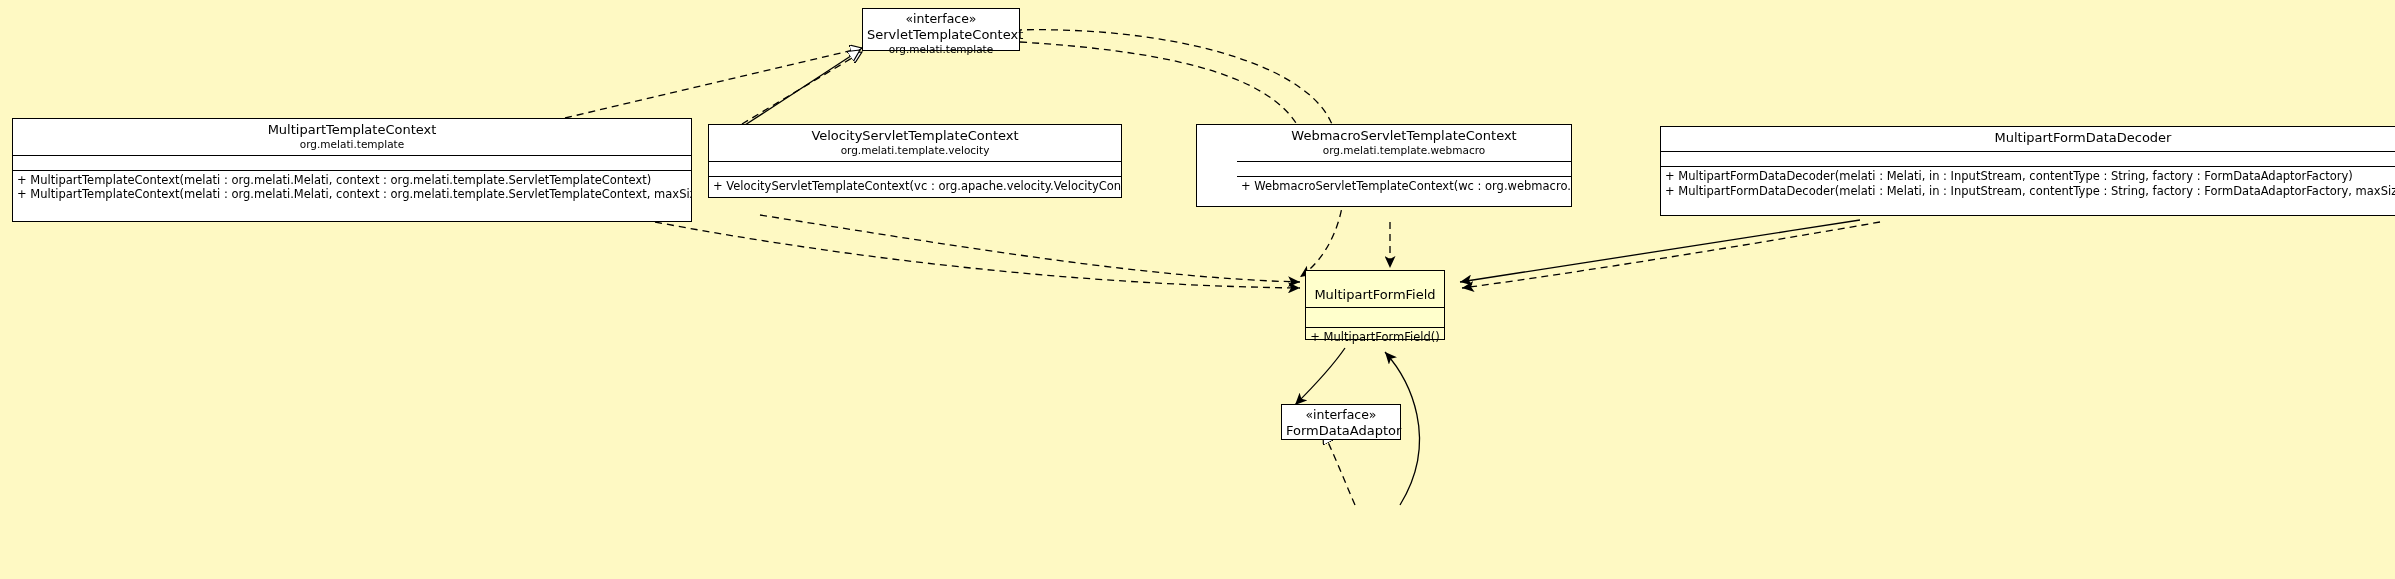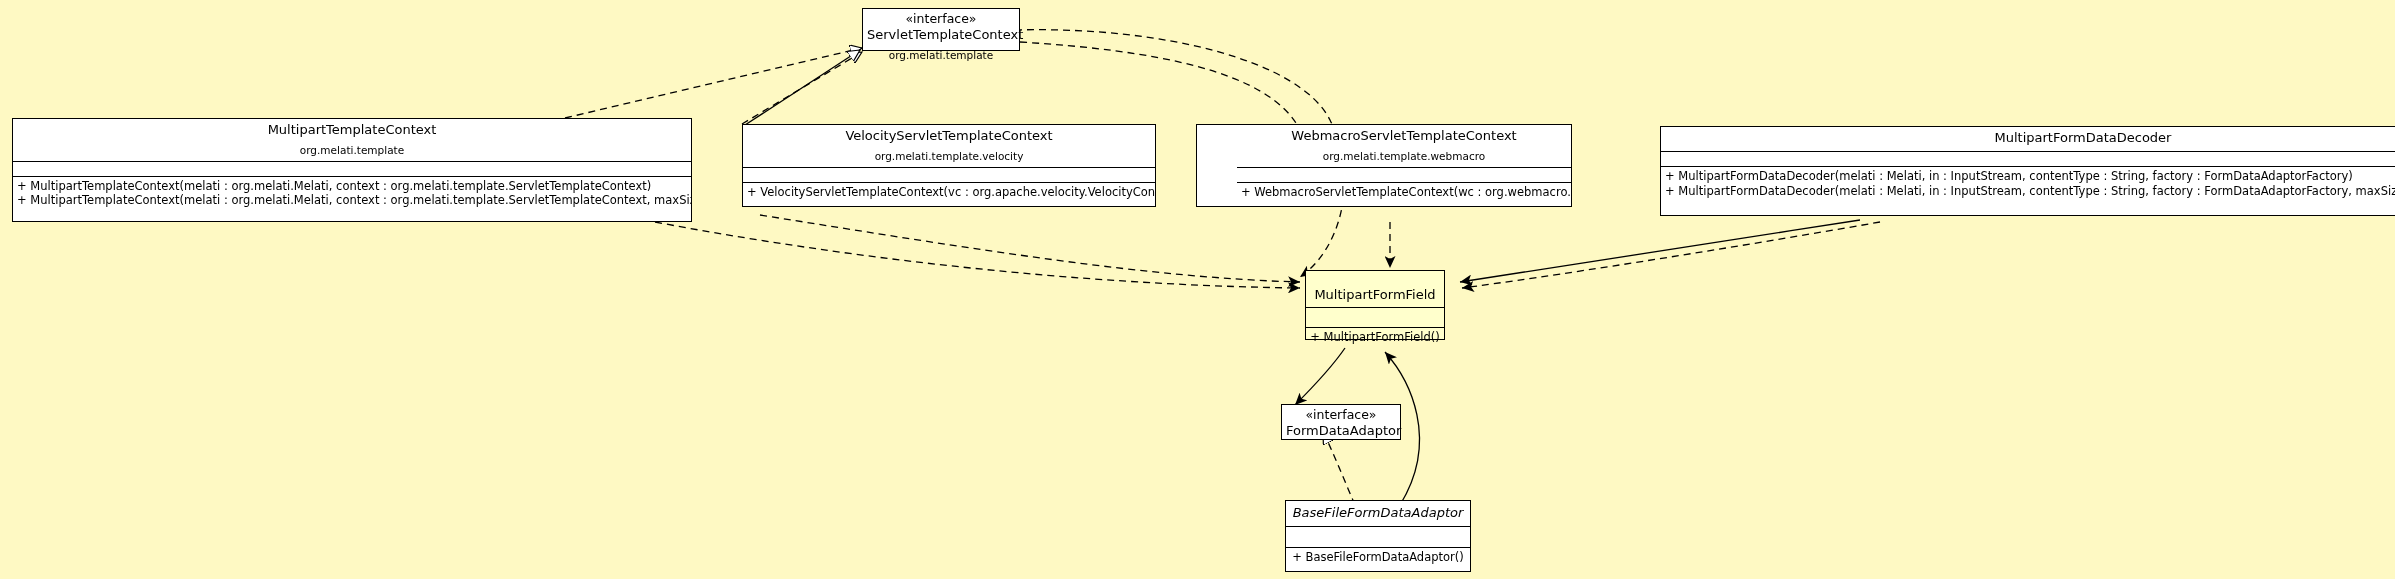--- a/index.html
+++ b/index.html
@@ -7,21 +7,21 @@
   #canvas{position:relative;width:2395px;height:579px;overflow:hidden;background:#fef9c3;}
   svg.edges{position:absolute;left:0;top:0;width:2395px;height:579px;}
 
   .uml{position:absolute;box-sizing:border-box;border:1px solid #000;background:#fff;}
   .uml .sec{border-bottom:1px solid #000;}
   .uml .sec:last-child{border-bottom:none;}
   .hdr{text-align:center;padding:3px 4px 4px 4px;line-height:1.18;}
   .stereo{font-size:12.5px;color:#000;}
   .cname{font-size:13px;color:#000;}
   .cname.abstract{font-style:italic;}
-  .pkg{font-size:10.5px;color:#000;margin-top:7px;}
+  .pkg{font-size:10.5px;color:#000;margin-top:1px;}
   .empty{height:14px;}
   .mem{font-size:11.5px;padding:2px 4px 3px 4px;white-space:nowrap;overflow:hidden;line-height:1.28;}
   .mem div{white-space:nowrap;}
   .yellow{background:#FFFFCC;}
   .center{text-align:center;}
 </style>
 </head>
 <body>
 
 <div id="canvas">
@@ -77,21 +77,21 @@
       <div class="cname">MultipartTemplateContext</div>
       <div class="pkg">org.melati.template</div>
     </div>
     <div class="sec empty"></div>
     <div class="sec mem">
       <div>+ MultipartTemplateContext(melati : org.melati.Melati, context : org.melati.template.ServletTemplateContext)</div>
       <div>+ MultipartTemplateContext(melati : org.melati.Melati, context : org.melati.template.ServletTemplateContext, maxSize : int)</div>
     </div>
   </div>
 
-  <div class="uml" style="left:742px;top:124px;width:414px;height:83px;">
+  <div class="uml" style="left:708px;top:124px;width:414px;height:74px;">
     <div class="sec hdr">
       <div class="cname">VelocityServletTemplateContext</div>
       <div class="pkg">org.melati.template.velocity</div>
     </div>
     <div class="sec empty"></div>
     <div class="sec mem">
       <div>+ VelocityServletTemplateContext(vc : org.apache.velocity.VelocityContext)</div>
     </div>
   </div>
 
@@ -127,23 +127,14 @@
     </div>
   </div>
 
   <div class="uml" style="left:1281px;top:404px;width:120px;height:36px;">
     <div class="sec hdr" style="border-bottom:none;padding:3px 4px;">
       <div class="stereo">«interface»</div>
       <div class="cname">FormDataAdaptor</div>
     </div>
   </div>
 
-  <div class="uml" style="left:1285px;top:500px;width:186px;height:72px;">
-    <div class="sec hdr" style="padding:4px 4px 6px 4px;">
-      <div class="cname abstract">BaseFileFormDataAdaptor</div>
-    </div>
-    <div class="sec" style="height:20px;"></div>
-    <div class="sec mem center">
-      <div>+ BaseFileFormDataAdaptor()</div>
-    </div>
-  </div>
 
 </div>
 
 </body></html>

